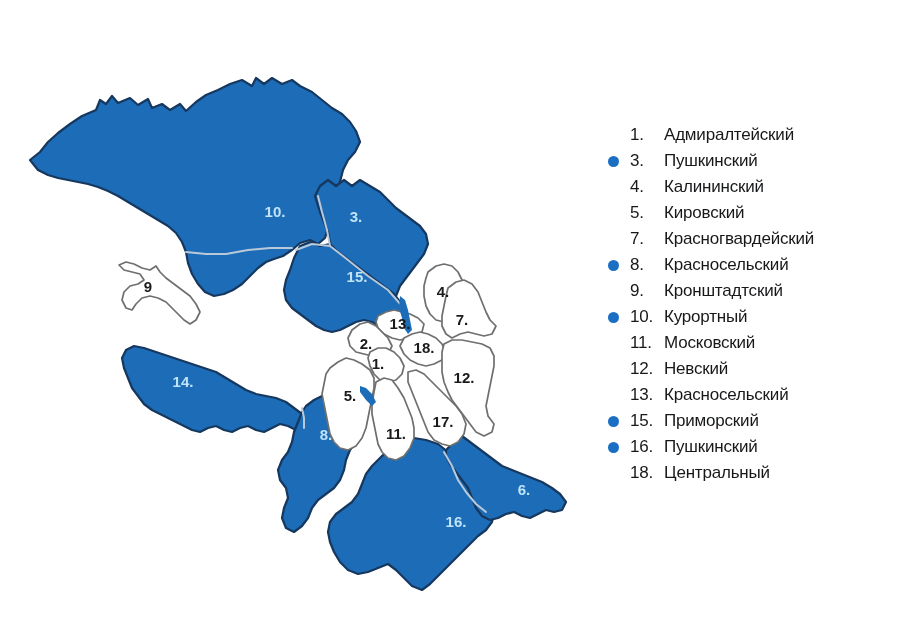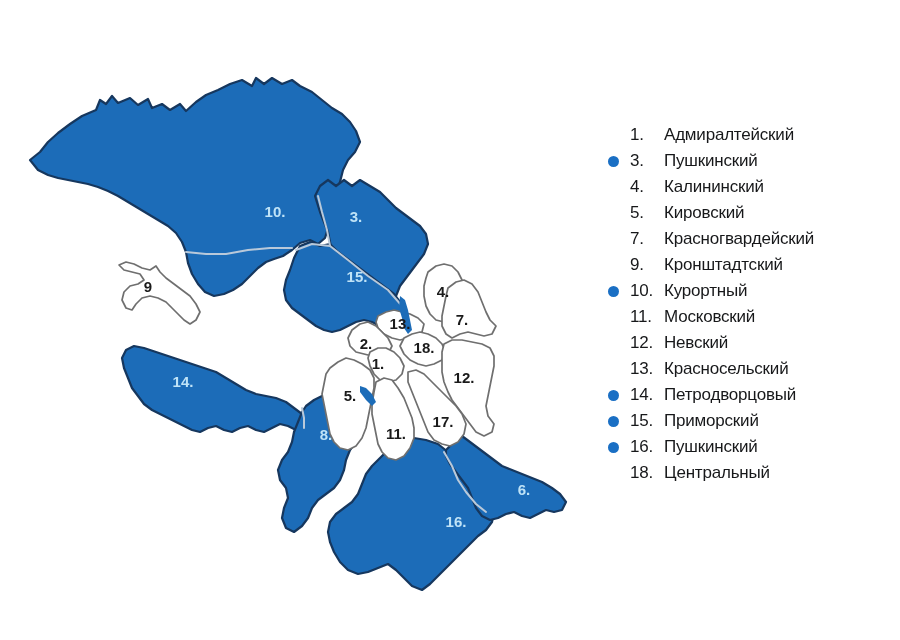--- a/index.html
+++ b/index.html
@@ -277,20 +277,24 @@
       <span class="legend-bullet hidden"></span>
       <span class="legend-num">5.</span><span class="legend-name">Кировский</span>
     </div>
 
 
     <div class="legend-row">
       <span class="legend-bullet hidden"></span>
       <span class="legend-num">7.</span><span class="legend-name">Красногвардейский</span>
     </div>
 
+    <div class="legend-row">
+      <span class="legend-bullet"></span>
+      <span class="legend-num">8.</span><span class="legend-name">Красносельский</span>
+    </div>
 
     <div class="legend-row">
       <span class="legend-bullet hidden"></span>
       <span class="legend-num">9.</span><span class="legend-name">Кронштадтский</span>
     </div>
 
     <div class="legend-row">
       <span class="legend-bullet"></span>
       <span class="legend-num">10.</span><span class="legend-name">Курортный</span>
     </div>
@@ -303,24 +307,20 @@
     <div class="legend-row">
       <span class="legend-bullet hidden"></span>
       <span class="legend-num">12.</span><span class="legend-name">Невский</span>
     </div>
 
     <div class="legend-row">
       <span class="legend-bullet hidden"></span>
       <span class="legend-num">13.</span><span class="legend-name">Красносельский</span>
     </div>
 
-    <div class="legend-row">
-      <span class="legend-bullet"></span>
-      <span class="legend-num">14.</span><span class="legend-name">Петродворцовый</span>
-    </div>
 
     <div class="legend-row">
       <span class="legend-bullet"></span>
       <span class="legend-num">15.</span><span class="legend-name">Приморский</span>
     </div>
 
     <div class="legend-row">
       <span class="legend-bullet"></span>
       <span class="legend-num">16.</span><span class="legend-name">Пушкинский</span>
     </div>

